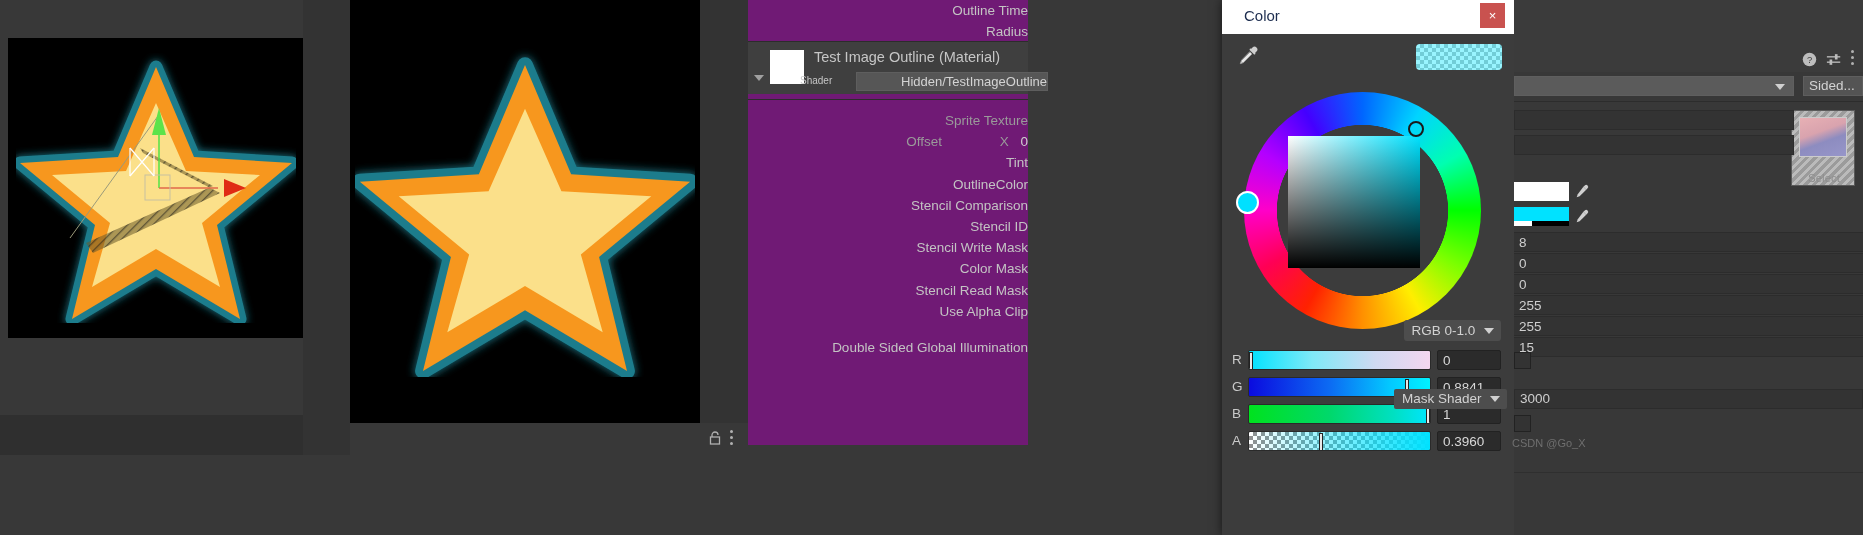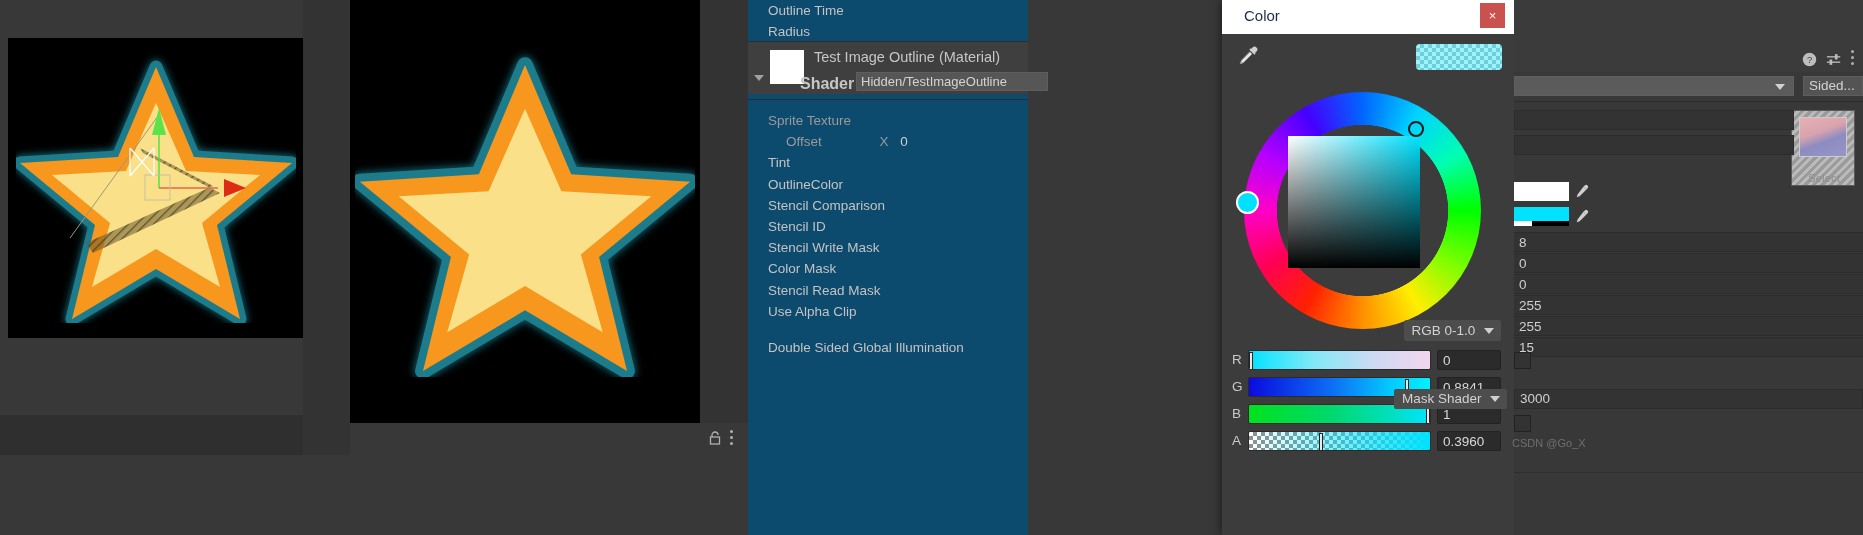--- a/index.html
+++ b/index.html
@@ -27,30 +27,30 @@
   .starwrap{position:absolute;left:50%;top:50%;transform:translate(-50%,-50%);}
   svg{display:block;}
 
   
   .gizmo-line{stroke:#9a9a7a;stroke-width:1;}
   .arrow-g{fill:#5ce34a;}
   .arrow-r{fill:#e02b14;}
 
   
   #inspector{left:748px;top:0;width:1115px;height:535px;background:#383838;}
-  #insp-col{position:absolute;left:0px;top:0;width:280px;height:535px;background:#0c4a6e;}
+  #insp-col{position:absolute;left:0px;top:0;width:280px;height:445px;background:#701a75;text-align:right;}
   .prop-row{height:21.2px;line-height:21.2px;padding-left:20px;color:#c3c3c3;font-size:13.5px;white-space:nowrap;}
   .prop-row.dim{color:#9a9a9a;}
   .prop-row.indent{padding-left:38px;}
   .sep{height:1px;background:#2c2c2c;}
 
   #mat-header{position:absolute;left:0;top:42px;width:280px;height:52px;background:#3f3f3f;}
   #mat-swatch{position:absolute;left:22px;top:8px;width:34px;height:34px;background:#ffffff;}
   #mat-title{position:absolute;left:66px;top:7px;font-size:14.5px;color:#c6c6c6;white-space:nowrap;}
-  #mat-shader-lbl{position:absolute;left:52px;top:33px;font-size:16px;color:#c6c6c6;font-weight:bold;}
+  #mat-shader-lbl{position:absolute;left:52px;top:33px;font-size:10px;color:#c6c6c6;}
   #mat-foldout{position:absolute;left:6px;top:33px;width:0;height:0;
       border-left:5px solid transparent;border-right:5px solid transparent;border-top:6px solid #a0a0a0;}
   #mat-shader-field{position:absolute;left:108px;top:30px;width:186px;height:17px;background:#565656;
       border:1px solid #5e5e5e;font-size:13px;color:#d3d3d3;line-height:17px;padding-left:4px;
       white-space:nowrap;overflow:hidden;}
 
   
   #color-dialog{left:1222px;top:0;width:292px;height:535px;background:#3c3c3c;
       box-shadow:0 0 10px rgba(0,0,0,.6);}
   #color-titlebar{position:absolute;left:0;top:0;width:292px;height:34px;background:#ffffff;}

